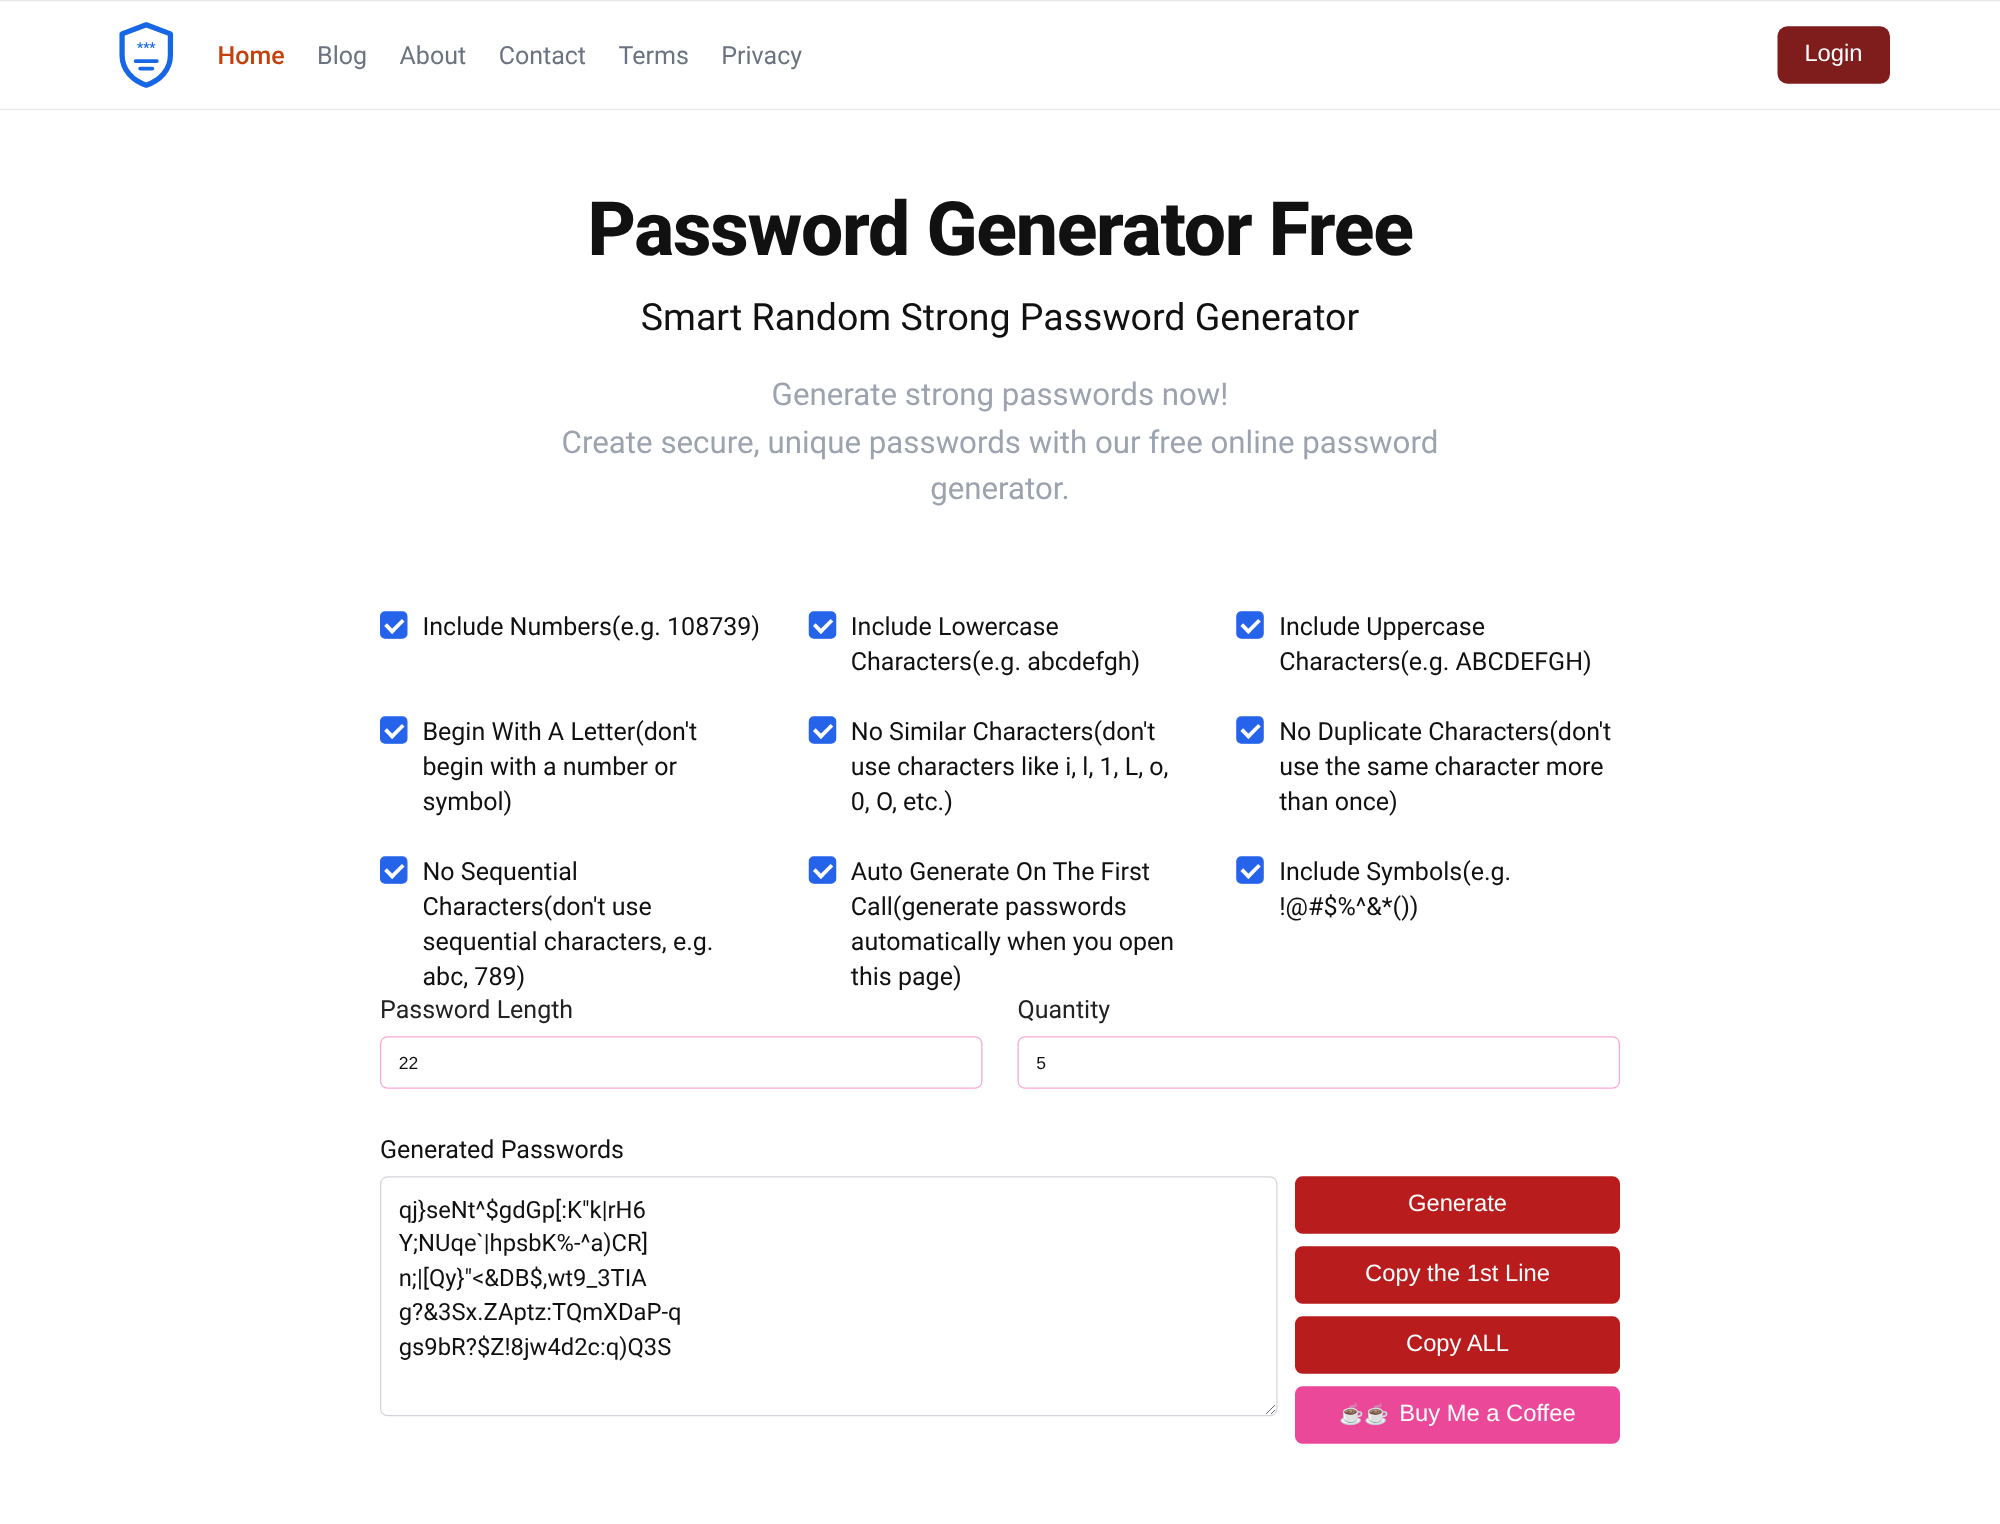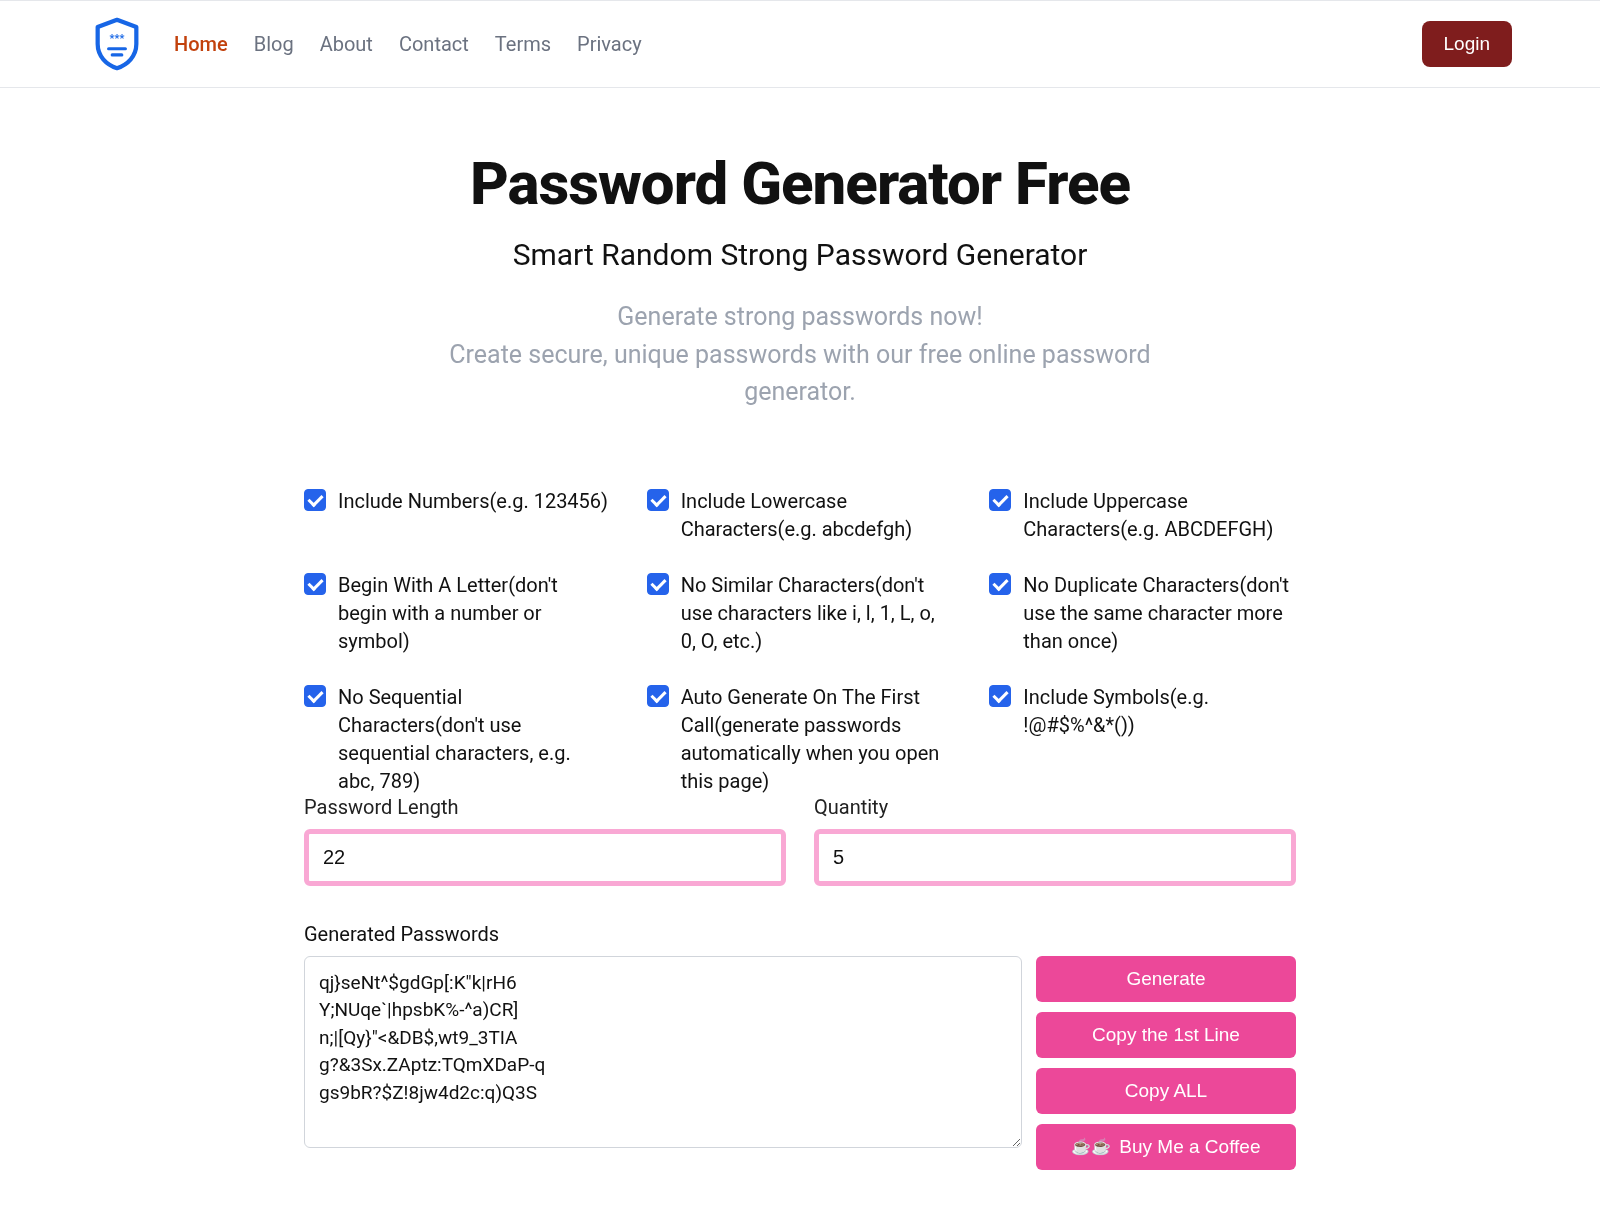--- a/index.html
+++ b/index.html
@@ -67,44 +67,44 @@
     border: solid #fff;
     border-width: 0 3px 3px 0;
     transform: rotate(45deg);
   }
   .opt label { font-size: 20px; line-height: 1.4; color: #111; cursor: pointer; }
   .inputs-row { display: flex; gap: 28px; }
   .input-col { flex: 1; }
   .input-col .lbl { font-size: 20px; color: #222; margin-bottom: 10px; display: block; }
   .txt-input {
     width: 100%;
-    border: 5px solid #f9a8d4;
+    border: 1px solid #f9a8d4;
     border-radius: 6px;
     padding: 12px 14px;
-    font-size: 20px;
+    font-size: 14px;
     color: #111;
     background:#fff;
   }
   .gen-label { font-size: 20px; margin-top: 36px; margin-bottom: 10px; display:block;}
   .gen-row { display: flex; gap: 14px; align-items: flex-start; }
   .gen-textarea {
     flex: 1;
     border: 1px solid #d1d5db;
     border-radius: 6px;
     padding: 12px 14px;
     font-size: 19px;
     color: #111;
     height: 192px;
     resize: both;
     font-family: inherit;
     line-height: 1.45;
   }
   .gen-buttons { display: flex; flex-direction: column; gap: 10px; width: 260px; }
   .btn-black {
-    background: #ec4899; color: #fff; border: none; border-radius: 6px;
+    background: #b91c1c; color: #fff; border: none; border-radius: 6px;
     padding: 12px 8px; font-size: 19px; cursor: pointer;
   }
   .btn-pink {
     background: #ec4899; color: #fff; border: none; border-radius: 6px;
     padding: 12px 8px; font-size: 19px; cursor: pointer;
     display:flex; align-items:center; justify-content:center; gap:8px;
   }
   .coffee { font-size: 16px; }
 </style>
 </head>
@@ -141,21 +141,21 @@
     <div>Generate strong passwords now!</div>
     <div>Create secure, unique passwords with our free online password generator.</div>
   </div>
 </section>
 
 <main class="main">
 
   <div class="options-grid">
     <div class="opt">
       <input type="checkbox" class="chk" checked="" style="">
-      <label>Include Numbers(e.g. 123456)</label>
+      <label>Include Numbers(e.g. 108739)</label>
     </div>
     <div class="opt">
       <input type="checkbox" class="chk" checked="" style="">
       <label>Include Lowercase Characters(e.g. abcdefgh)</label>
     </div>
     <div class="opt">
       <input type="checkbox" class="chk" checked="" style="">
       <label>Include Uppercase Characters(e.g. ABCDEFGH)</label>
     </div>
     <div class="opt">

